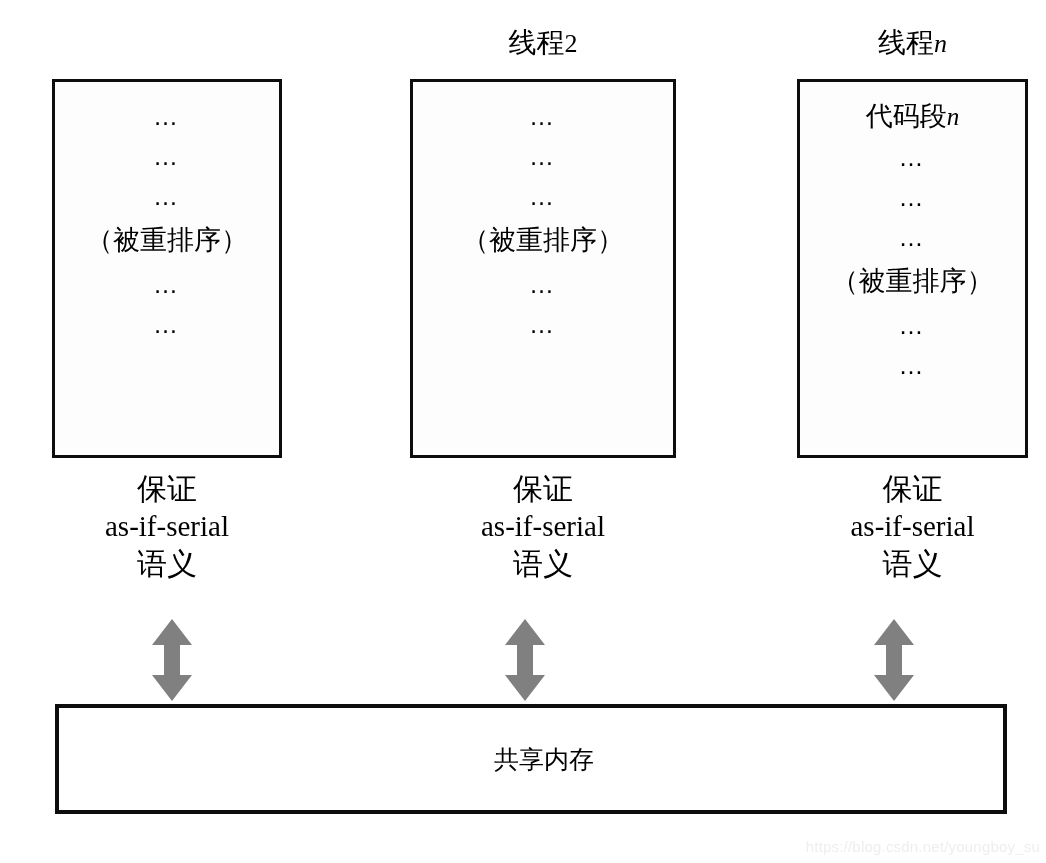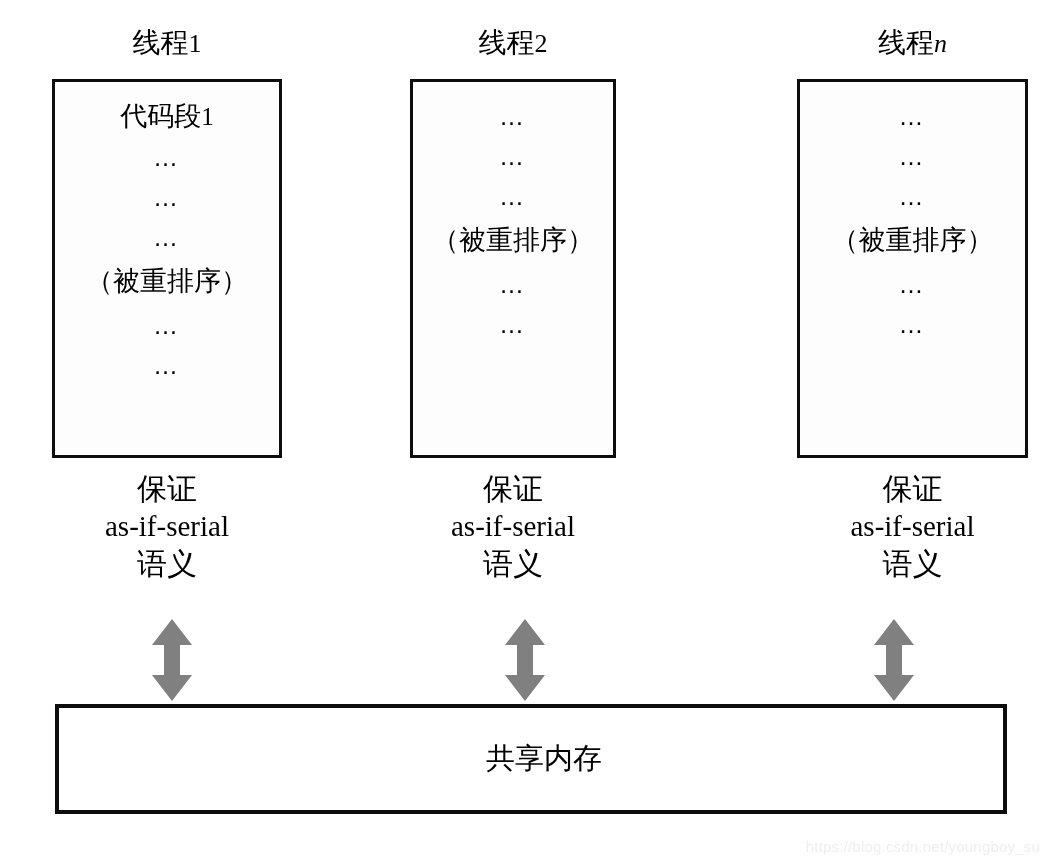--- a/index.html
+++ b/index.html
@@ -121,21 +121,21 @@
   }
   #shared-memory .sm-label {
     position: absolute;
     top: 0;
     left: 0;
     right: 0;
     bottom: 0;
     display: flex;
     align-items: center;
     justify-content: center;
-    font-size: 29px;
+    font-size: 25px;
     margin-left: 26px;
   }
 
   
   #watermark {
     position: absolute;
     right: 6px;
     bottom: 8px;
     font-size: 15px;
     color: #eeeeee;
@@ -143,44 +143,38 @@
     white-space: nowrap;
     user-select: none;
   }
 </style>
 </head>
 <body>
 
 <div id="canvas">
 
   <div class="thread-col" style="left:52px; width:230px;">
-    <div class="thread-title">
-      <span>线程</span><span class="num">1</span>
-    </div>
     <div class="code-box">
       <div class="code-lines">
-        <div class="code-line">
-          <span>代码段</span><span class="num">1</span>
-        </div>
         <div class="code-line dots">…</div>
         <div class="code-line dots">…</div>
         <div class="code-line dots">…</div>
         <div class="code-line reorder">（被重排序）</div>
         <div class="code-line dots">…</div>
         <div class="code-line dots">…</div>
       </div>
     </div>
     <div class="guarantee">
       <div class="g-line">保证</div>
       <div class="g-line serif">as-if-serial</div>
       <div class="g-line">语义</div>
     </div>
   </div>
 
-  <div class="thread-col" style="left:410px; width:206px;">
+  <div class="thread-col" style="left:410px; width:266px;">
     <div class="thread-title">
       <span>线程</span><span class="num">2</span>
     </div>
     <div class="code-box">
       <div class="code-lines">
         <div class="code-line dots">…</div>
         <div class="code-line dots">…</div>
         <div class="code-line dots">…</div>
         <div class="code-line reorder">（被重排序）</div>
         <div class="code-line dots">…</div>
@@ -193,20 +187,23 @@
       <div class="g-line">语义</div>
     </div>
   </div>
 
   <div class="thread-col" style="left:769px; width:231px;margin-left:28px;">
     <div class="thread-title">
       <span>线程</span><span class="ital">n</span>
     </div>
     <div class="code-box">
       <div class="code-lines">
+        <div class="code-line">
+          <span>代码段</span><span class="ital">n</span>
+        </div>
         <div class="code-line dots">…</div>
         <div class="code-line dots">…</div>
         <div class="code-line dots">…</div>
         <div class="code-line reorder">（被重排序）</div>
         <div class="code-line dots">…</div>
         <div class="code-line dots">…</div>
       </div>
     </div>
     <div class="guarantee">
       <div class="g-line">保证</div>

